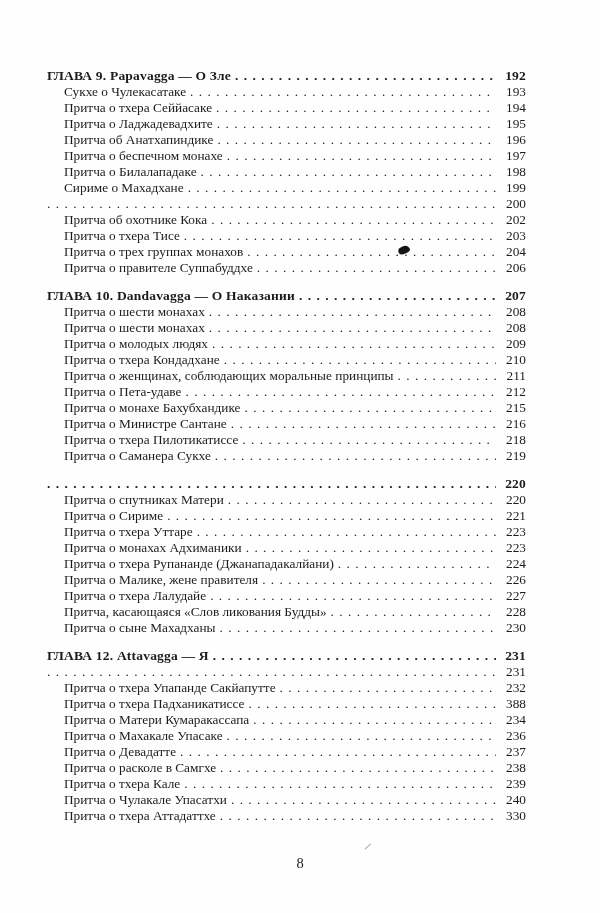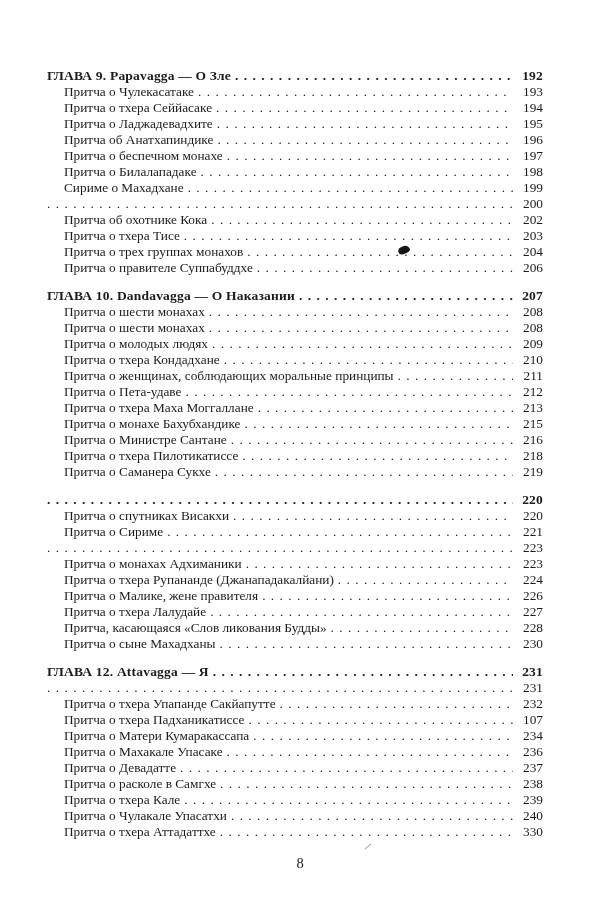--- a/index.html
+++ b/index.html
@@ -17,21 +17,21 @@
   }
   .scan-page {
     position: absolute;
     inset: 0;
     background: #fefefe;
   }
   .toc {
     position: absolute;
     top: 68px;
     left: 47px;
-    right: 57px;
+    right: 74px;
   }
   .toc-section { margin: 0; }
   .toc-section + .toc-section { margin-top: 12px; }
   .toc-row {
     display: flex;
     align-items: baseline;
     height: 16px;
     line-height: 16px;
     font-size: 13.3px;
     white-space: nowrap;
@@ -103,21 +103,21 @@
 
   <div class="toc">
   <div class="toc-section">
     <div class="toc-row chapter">
       <span class="title">ГЛАВА 9. Papavagga — О Зле</span>
       <span class="leader"></span>
       <span class="pagenum">192</span>
     </div>
     <div class="entries">
   <div class="toc-row entry">
-    <span class="title">Притча о Чулекасатаке</span>
+    <span class="title">Сукхе о Чулекасатаке</span>
     <span class="leader"></span>
     <span class="pagenum">193</span>
   </div>
 
   <div class="toc-row entry">
     <span class="title">Притча о тхера Сеййасаке</span>
     <span class="leader"></span>
     <span class="pagenum">194</span>
   </div>
 
@@ -218,25 +218,20 @@
     <span class="leader"></span>
     <span class="pagenum">211</span>
   </div>
 
   <div class="toc-row entry">
     <span class="title">Притча о Пета-удаве</span>
     <span class="leader"></span>
     <span class="pagenum">212</span>
   </div>
 
-  <div class="toc-row entry">
-    <span class="title">Притча о тхера Маха Моггаллане</span>
-    <span class="leader"></span>
-    <span class="pagenum">213</span>
-  </div>
 
   <div class="toc-row entry">
     <span class="title">Притча о монахе Бахубхандике</span>
     <span class="leader"></span>
     <span class="pagenum">215</span>
   </div>
 
   <div class="toc-row entry">
     <span class="title">Притча о Министре Сантане</span>
     <span class="leader"></span>
@@ -257,32 +252,33 @@
 </div>
   </div>
 
   <div class="toc-section">
     <div class="toc-row chapter">
       <span class="leader"></span>
       <span class="pagenum">220</span>
     </div>
     <div class="entries">
   <div class="toc-row entry">
-    <span class="title">Притча о спутниках Висакхи</span>
+    <span class="title">Притча о спутниках Матери</span>
     <span class="leader"></span>
     <span class="pagenum">220</span>
   </div>
 
   <div class="toc-row entry">
     <span class="title">Притча о Сириме</span>
     <span class="leader"></span>
     <span class="pagenum">221</span>
   </div>
 
   <div class="toc-row entry">
+    <span class="title">Притча о тхера Уттаре</span>
     <span class="leader"></span>
     <span class="pagenum">223</span>
   </div>
 
   <div class="toc-row entry">
     <span class="title">Притча о монахах Адхиманики</span>
     <span class="leader"></span>
     <span class="pagenum">223</span>
   </div>
 
@@ -332,21 +328,21 @@
 
   <div class="toc-row entry">
     <span class="title">Притча о тхера Упапанде Сакйапутте</span>
     <span class="leader"></span>
     <span class="pagenum">232</span>
   </div>
 
   <div class="toc-row entry">
     <span class="title">Притча о тхера Падханикатиссе</span>
     <span class="leader"></span>
-    <span class="pagenum">107</span>
+    <span class="pagenum">388</span>
   </div>
 
   <div class="toc-row entry">
     <span class="title">Притча о Матери Кумаракассапа</span>
     <span class="leader"></span>
     <span class="pagenum">234</span>
   </div>
 
   <div class="toc-row entry">
     <span class="title">Притча о Махакале Упасаке</span>

